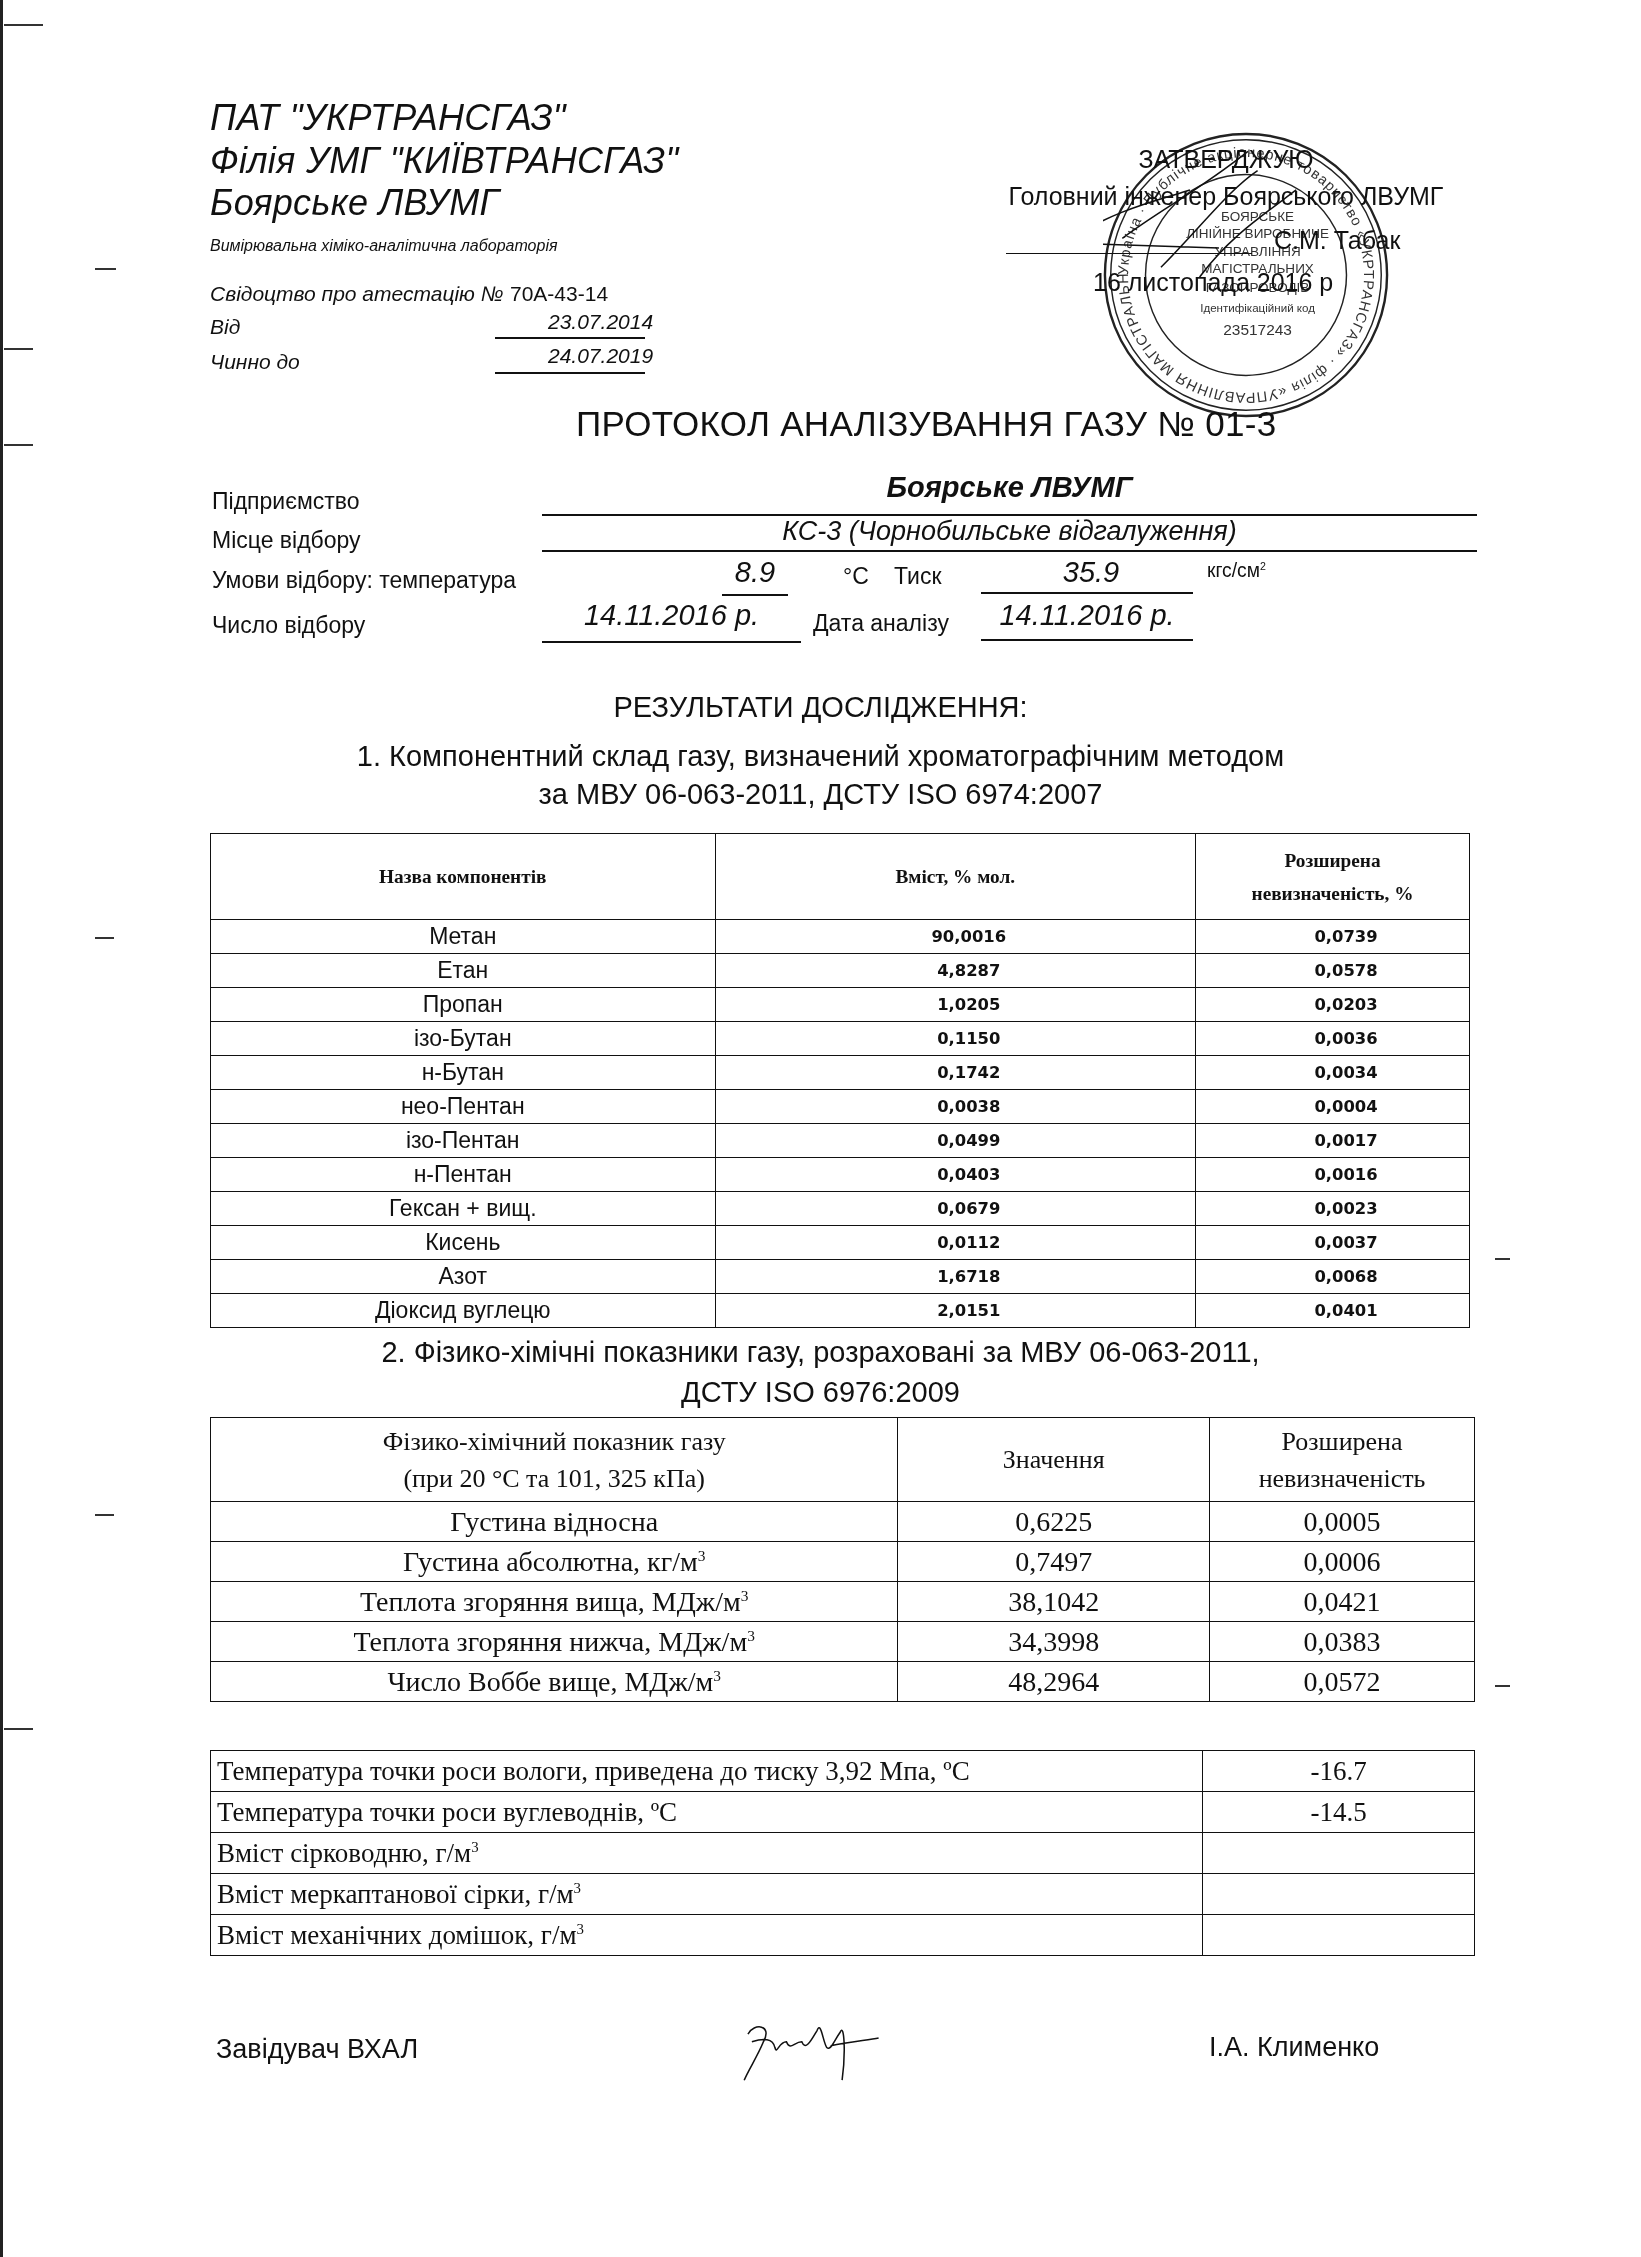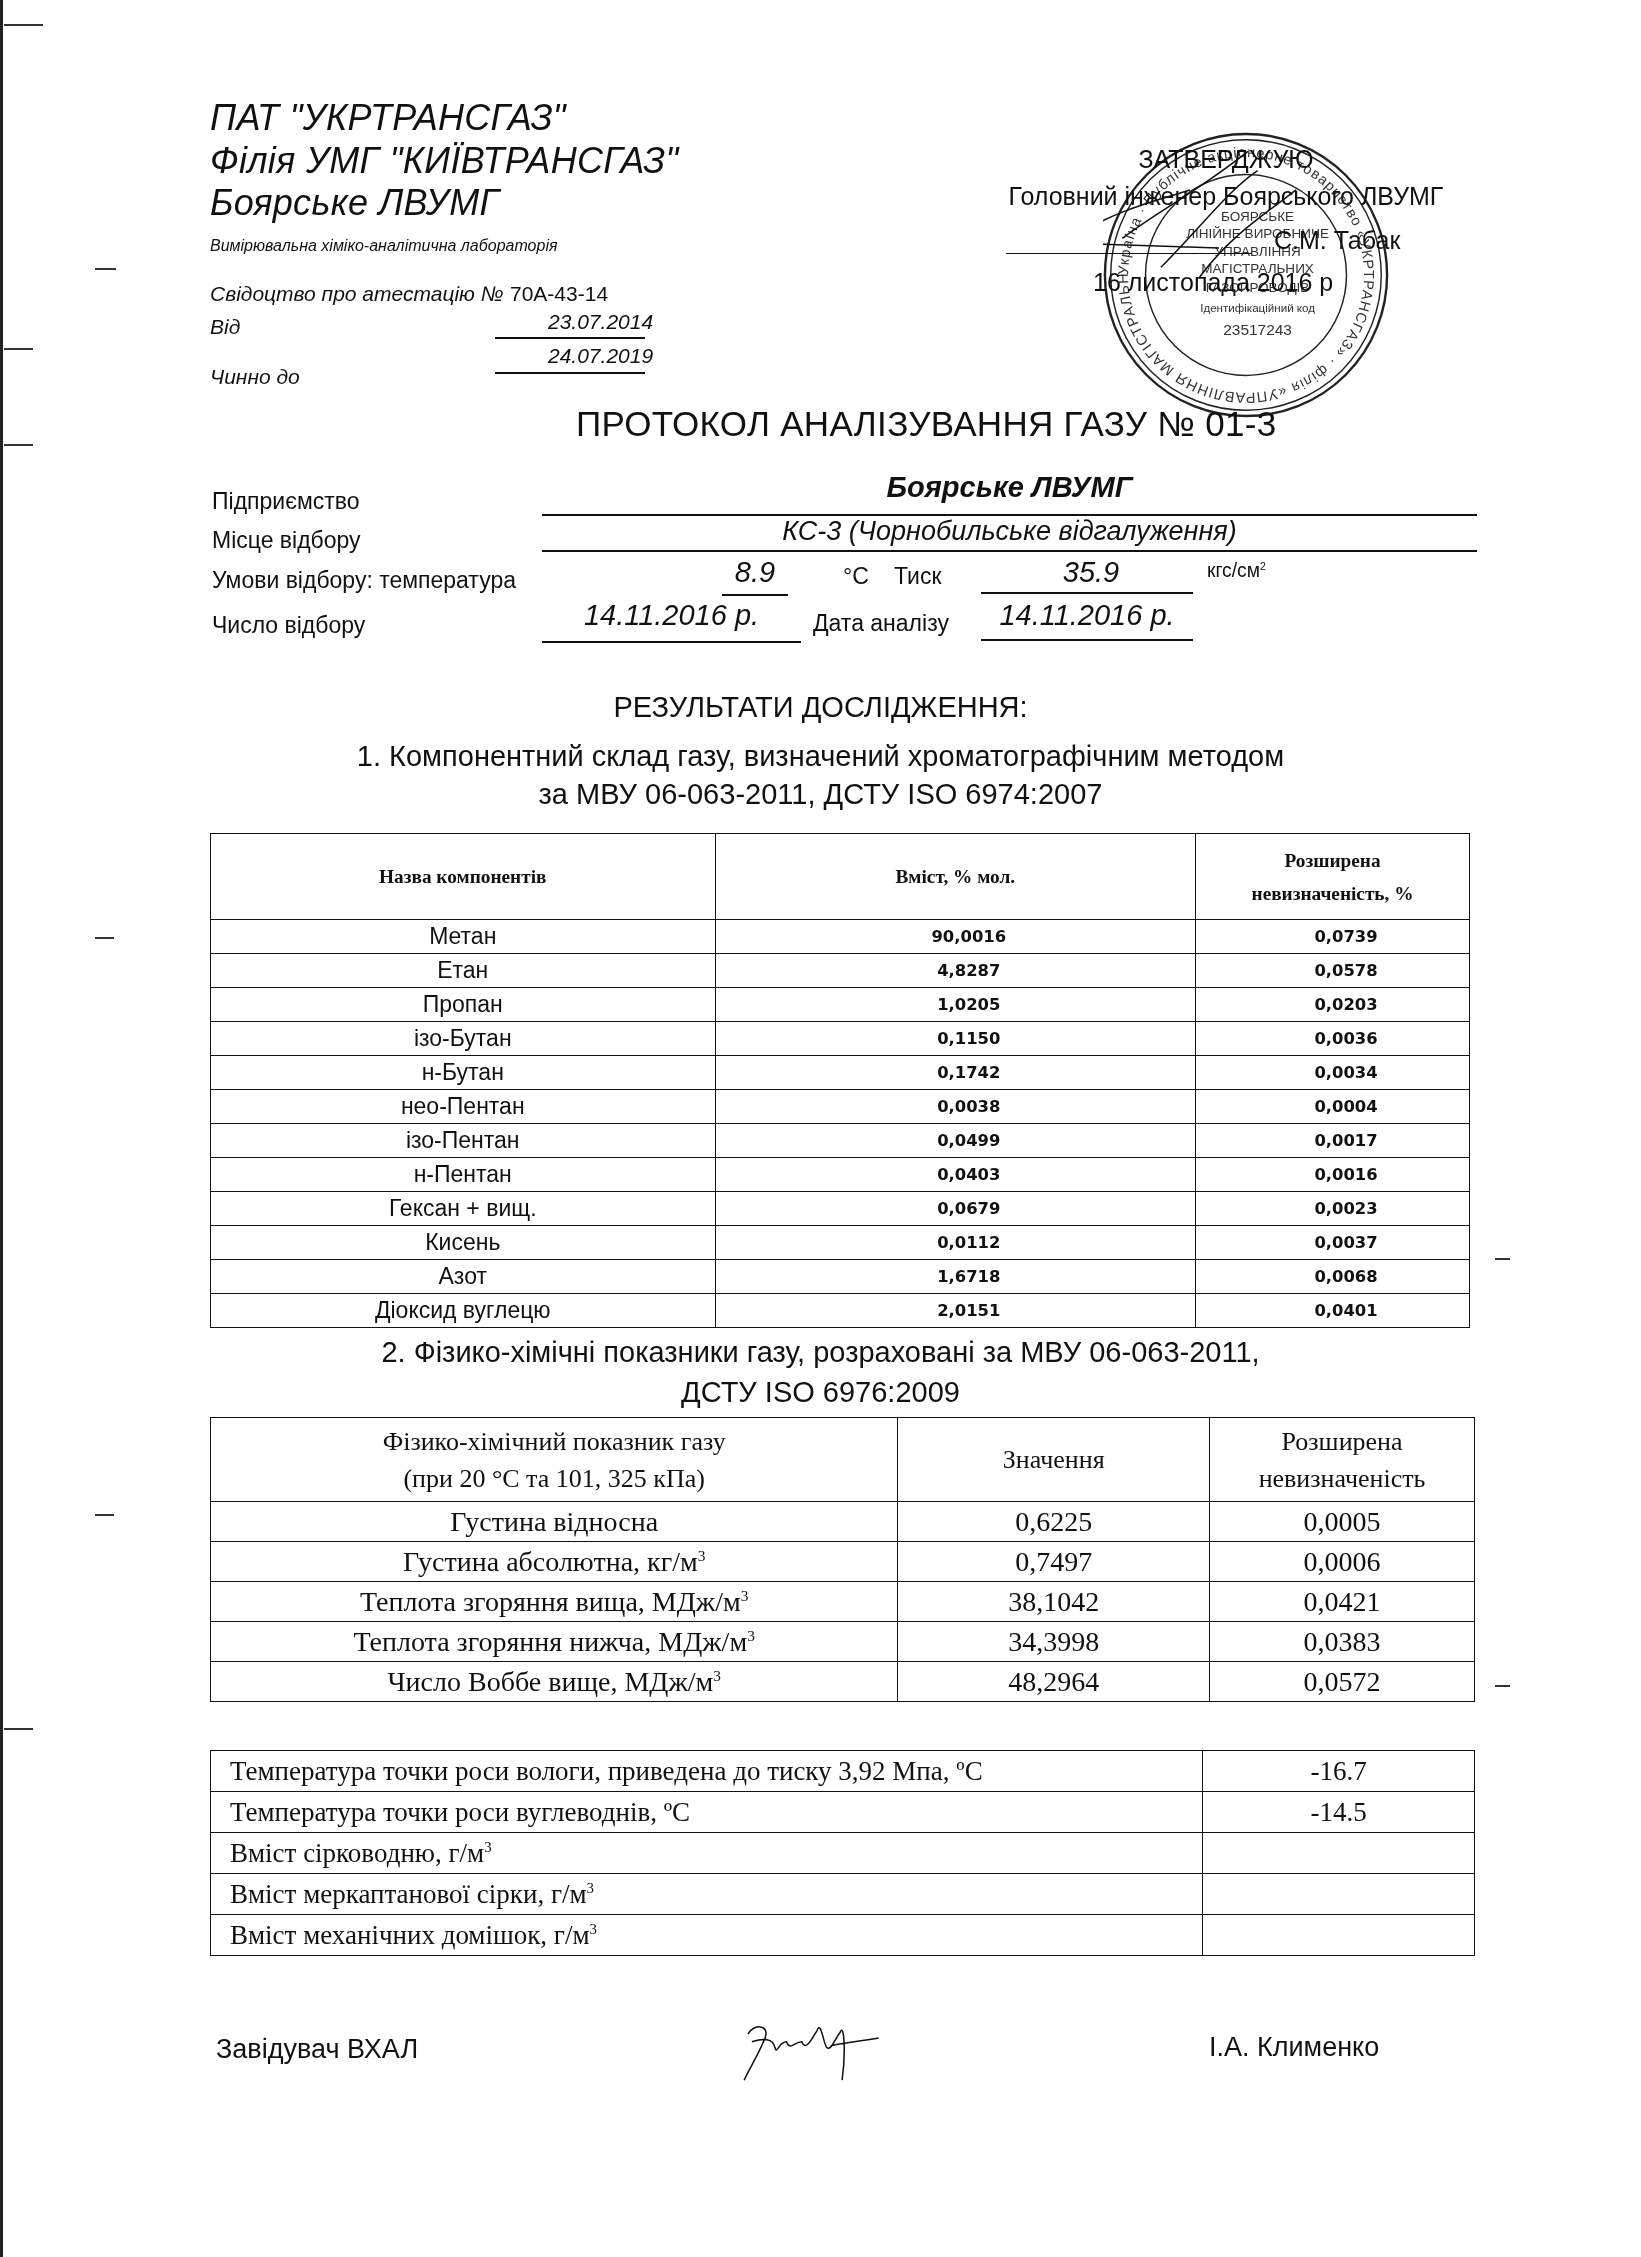--- a/index.html
+++ b/index.html
@@ -36,21 +36,21 @@
   td, th { border:1.9px solid #111; padding:0; text-align:center; vertical-align:middle; }
   .t1 { left:210px; top:833px; width:1260px; }
   .t1 th { font-family:"Liberation Serif", serif; font-weight:bold; font-size:19.3px; height:85px; }
   .t1 td { height:33px; font-size:23px; }
   .t1 td.num { font-family:"DejaVu Sans", sans-serif; font-weight:bold; font-size:16.4px;padding-left:27px; }
   .t2 { left:210px; top:1417px; width:1265px; font-family:"Liberation Serif", serif; }
   .t2 th { font-weight:normal; font-size:26px; height:83px; line-height:37px; }
   .t2 td { font-size:28px; height:39px; }
   .t3 { left:210px; top:1750px; width:1265px; font-family:"Liberation Serif", serif; }
   .t3 td { font-size:27px; height:40px; }
-  .t3 td.lbl { text-align:left; padding-left:19px; }
+  .t3 td.lbl { text-align:left; padding-left:6px; }
   sup { font-size:0.55em; }
 
   .sign-label { font-size:27px; }
 </style>
 </head>
 <body>
 
 <div class="scan-edge"></div>
 <div class="margin-mark" style="left:3.9px;top:24px;width:39px;"></div>
 <div class="margin-mark" style="left:3.9px;top:348px;width:29px;"></div>
@@ -65,21 +65,21 @@
 <div class="abs org-line" style="left:210px;top:97px;">ПАТ "УКРТРАНСГАЗ"</div>
 <div class="abs org-line" style="left:210px;top:140px;">Філія УМГ "КИЇВТРАНСГАЗ"</div>
 <div class="abs org-line" style="left:210px;top:182px;">Боярське ЛВУМГ</div>
 <div class="abs lab-line" style="left:210px;top:237px;">Вимірювальна хіміко-аналітична лабораторія</div>
 
 <div class="abs cert-line" style="left:210px;top:282px;">Свідоцтво про атестацію №</div>
 <div class="abs" style="left:510px;top:282px;font-size:21px;">70А-43-14</div>
 <div class="abs cert-line" style="left:210px;top:315px;">Від</div>
 <div class="abs cert-line" style="left:548px;top:310px;">23.07.2014</div>
 <div class="uline" style="left:495px;top:337px;width:150px;"></div>
-<div class="abs cert-line" style="left:210px;top:350px;margin-top:15px;">Чинно до</div>
+<div class="abs cert-line" style="left:210px;top:350px;">Чинно до</div>
 <div class="abs cert-line" style="left:548px;top:344px;">24.07.2019</div>
 <div class="uline" style="left:495px;top:372px;width:150px;"></div>
 
 <svg class="stamp" viewBox="0 0 296 296">
   <defs>
     <path id="ringPath" d="M148,148 m-122,0 a122,122 0 1,1 244,0 a122,122 0 1,1 -244,0"></path>
   </defs>
   <circle cx="148" cy="148" r="146" fill="none" stroke="#222" stroke-width="2.5"></circle>
   <circle cx="148" cy="148" r="140" fill="none" stroke="#222" stroke-width="1.5"></circle>
   <circle cx="148" cy="148" r="104" fill="none" stroke="#222" stroke-width="1.5"></circle>

